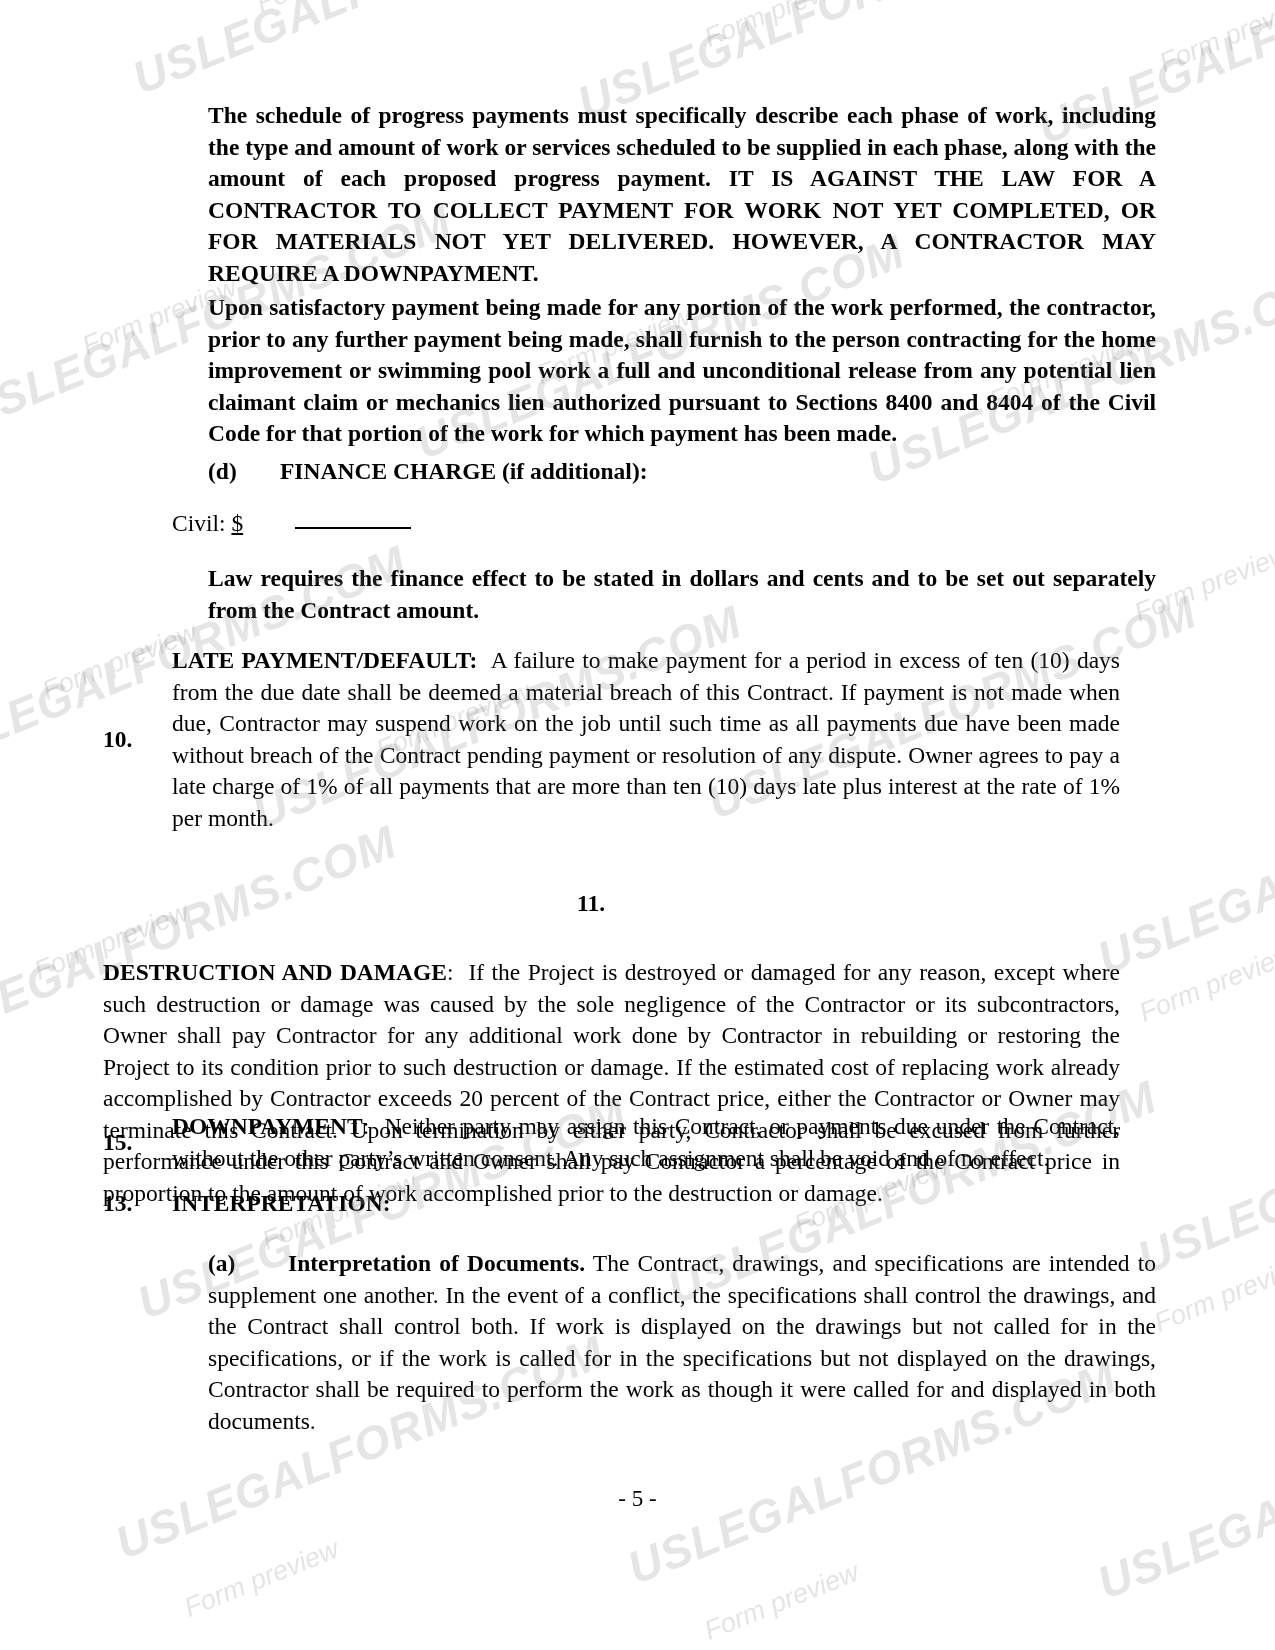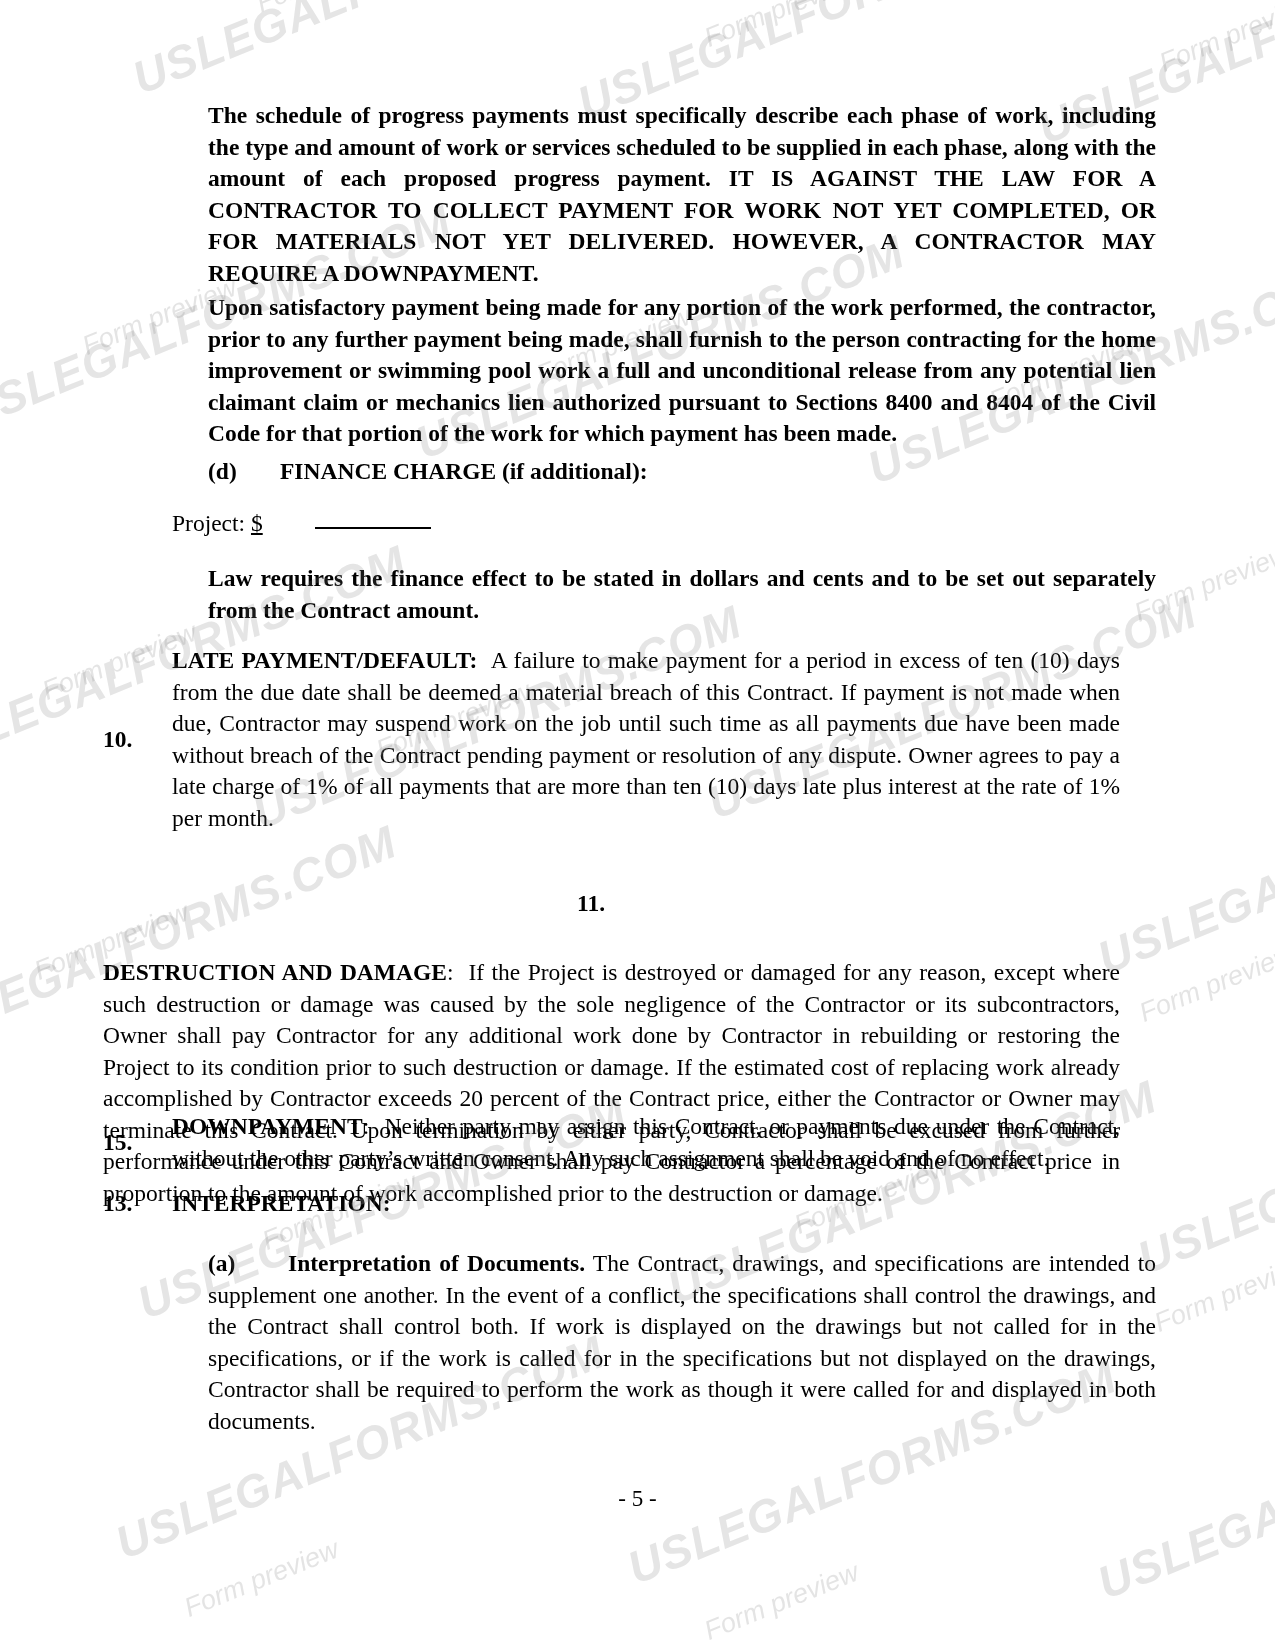--- a/index.html
+++ b/index.html
@@ -185,21 +185,21 @@
 
     <div class="body-block" style="top:292px;">
       <p class="para bold">Upon satisfactory payment being made for any portion of the work performed, the contractor, prior to any further payment being made, shall furnish to the person contracting for the home improvement or swimming pool work a full and unconditional release from any potential lien claimant claim or mechanics lien authorized pursuant to Sections 8400 and 8404 of the Civil Code for that portion of the work for which payment has been made.</p>
     </div>
 
     <div class="body-block" style="top:456px;">
       <p class="para bold nojust"><span class="lead-d">(d)</span><span>FINANCE CHARGE (if additional):</span></p>
     </div>
 
     <div class="amount-line" style="top:508px;">
-      <span class="lbl">Project:</span>
+      <span class="lbl">Civil:</span>
       <span class="dollar">$</span>
       <span class="blank-rule"></span>
     </div>
 
     <div class="body-block" style="top:563px;">
       <p class="para bold">Law requires the finance effect to be stated in dollars and cents and to be set out separately from the Contract amount.</p>
     </div>
 
     <div class="clause" style="top:645px;">
       <div class="num">10.</div>

